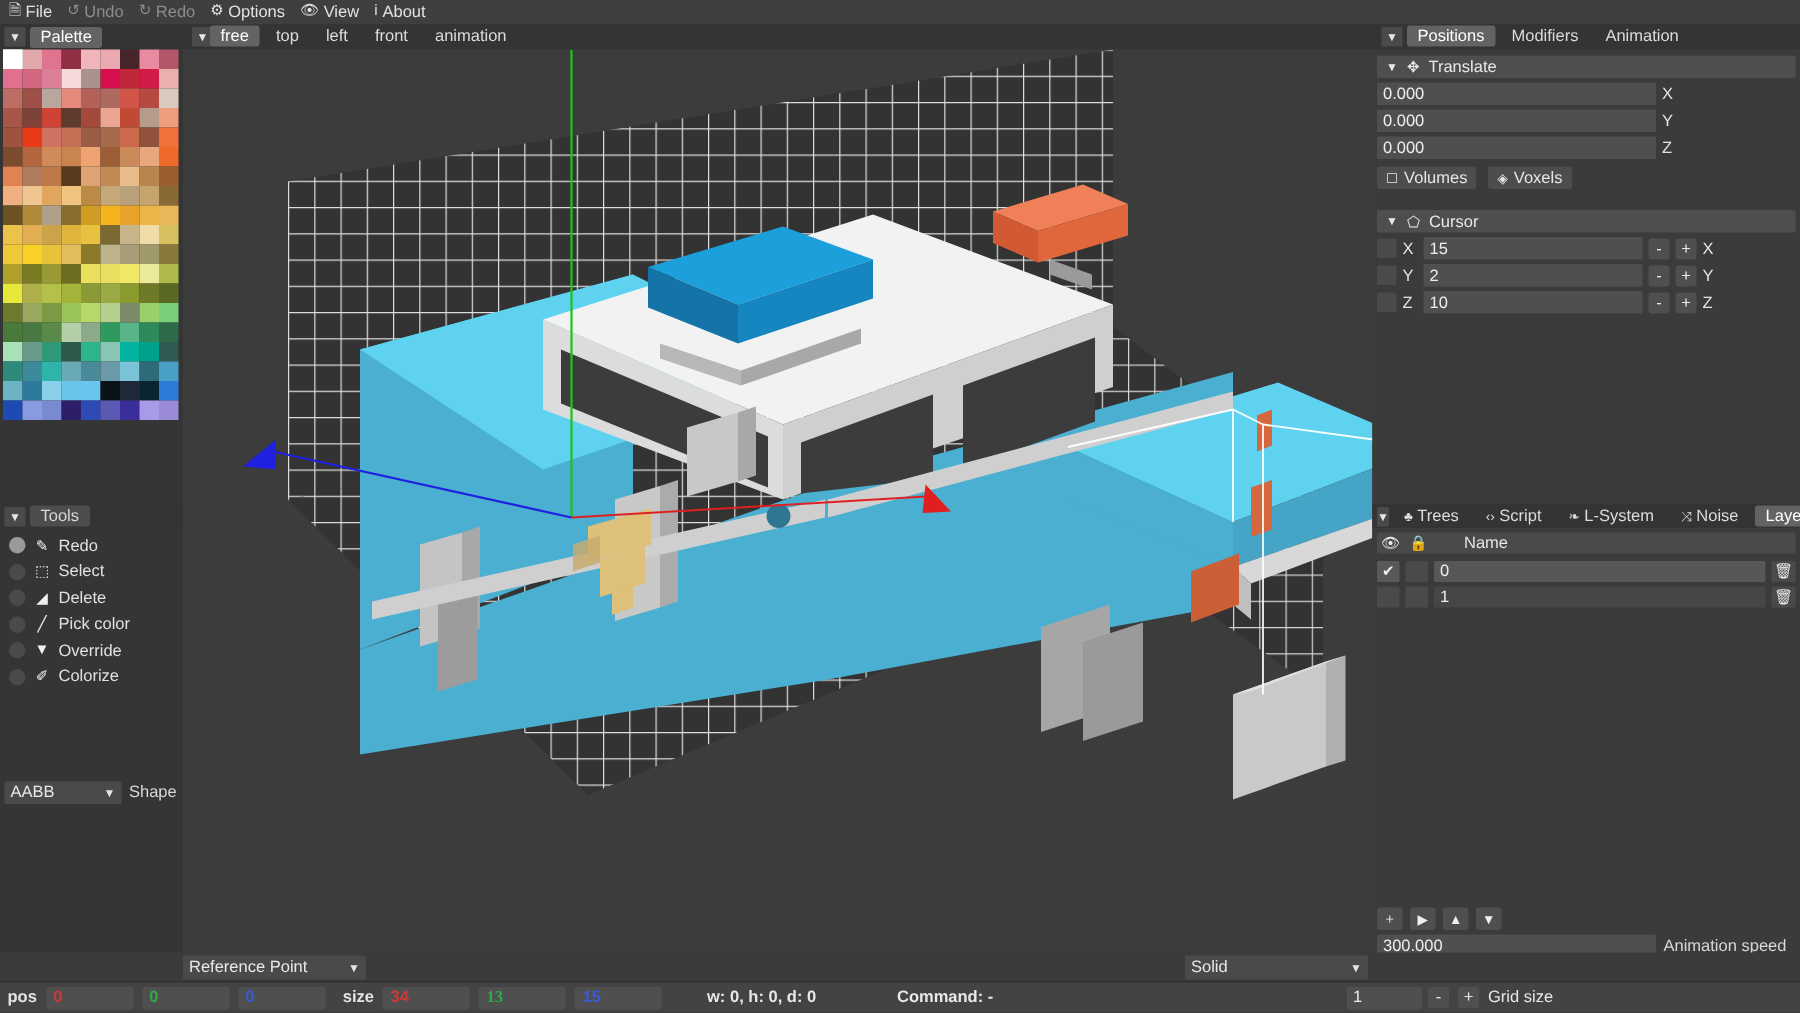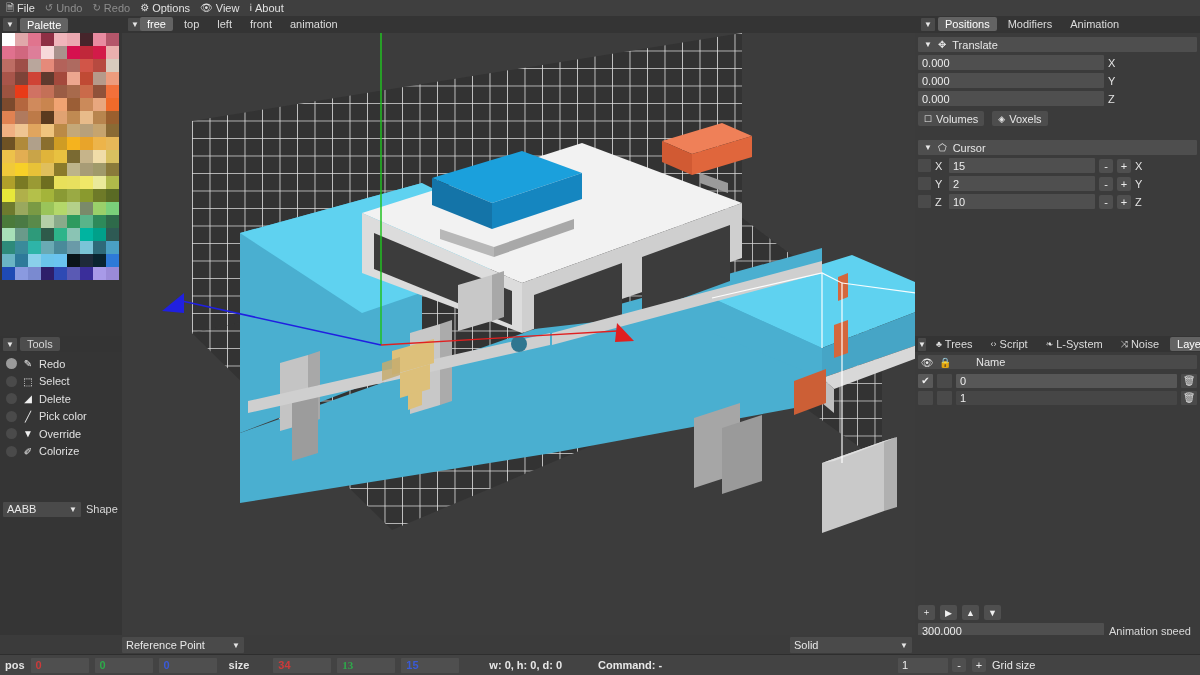--- a/index.html
+++ b/index.html
@@ -59,21 +59,21 @@
     background: #343434; display: flex; align-items: center;
   }
   #tools-head .tl { background: #4d4d4d; padding: 0 7px; height: 14px; display: flex; align-items: center; border-radius: 2px; }
   #tools-list { position: absolute; left: 0; top: 322px; width: 122px; }
   .tool-row { height: 17.5px; display: flex; align-items: center; padding-left: 6px; gap: 5px; }
   .radio { width: 11px; height: 11px; border-radius: 50%; background: #4a4a4a; flex: none; }
   .radio.on { background: #9a9a9a; }
   .tool-ico { width: 12px; display: inline-flex; justify-content: center; font-size: 10px; color: #f0f0f0; }
   .tool-lbl { color: #e0e0e0; }
 
-  #shape-row { position: absolute; left: 3px; top: 460px; width: 118px; height: 32px; display: flex; align-items: center; gap: 5px; }
+  #shape-row { position: absolute; left: 3px; top: 479px; width: 118px; height: 32px; display: flex; align-items: center; gap: 5px; }
   .combo {
     background: #4a4a4a; height: 15px; display: flex; align-items: center;
     padding: 0 4px; color: #e8e8e8; border-radius: 1px; justify-content: space-between;
   }
   .combo .caret { font-size: 8px; color: #e4e4e4; margin-left: 6px; }
 
   
   #viewport {
     position: absolute; left: 122px; top: 33px; width: 793px; height: 602px;
     background: #3c3c3c; overflow: hidden;
@@ -656,21 +656,21 @@
   <div class="divider"></div>
 
   <div id="bottom2">
     <span style="margin-left:5px;font-weight:bold;color:#e4e4e4">pos</span>
     <span id="pos-fields" style="display:flex;gap:6px;margin-left:6px">
         <span class="numfield" style="width: 58px; color: rgb(204, 58, 58);">0</span>
         <span class="numfield" style="width: 58px; color: rgb(46, 170, 74);">0</span>
         <span class="numfield" style="width: 58px; color: rgb(58, 90, 216);">0</span>
       </span>
     <span style="margin-left:12px;font-weight:bold;color:#e4e4e4">size</span>
-    <span id="size-fields" style="display:flex;gap:6px;margin-left:24px">
+    <span id="size-fields" style="display:flex;gap:6px;margin-left:6px">
         <span class="numfield" style="width: 58px; color: rgb(204, 58, 58);">34</span>
         <span class="numfield" style="width: 58px; color: rgb(46, 170, 74); font-family: Liberation Serif, serif;">13</span>
         <span class="numfield" style="width: 58px; color: rgb(58, 90, 216);">15</span>
       </span>
     <span style="margin-left:30px;font-weight:bold;color:#e8e8e8">w: 0, h: 0, d: 0</span>
     <span style="position:absolute;left:598px;font-weight:bold;color:#e8e8e8">Command: -</span>
     <span class="txtfield" style="position:absolute;left:898px;width:50px;font-weight:normal">1</span>
     <span class="sbtn" style="position:absolute;left:952px">-</span>
     <span class="sbtn" style="position:absolute;left:972px">+</span>
     <span style="position:absolute;left:992px;color:#e8e8e8">Grid size</span>

